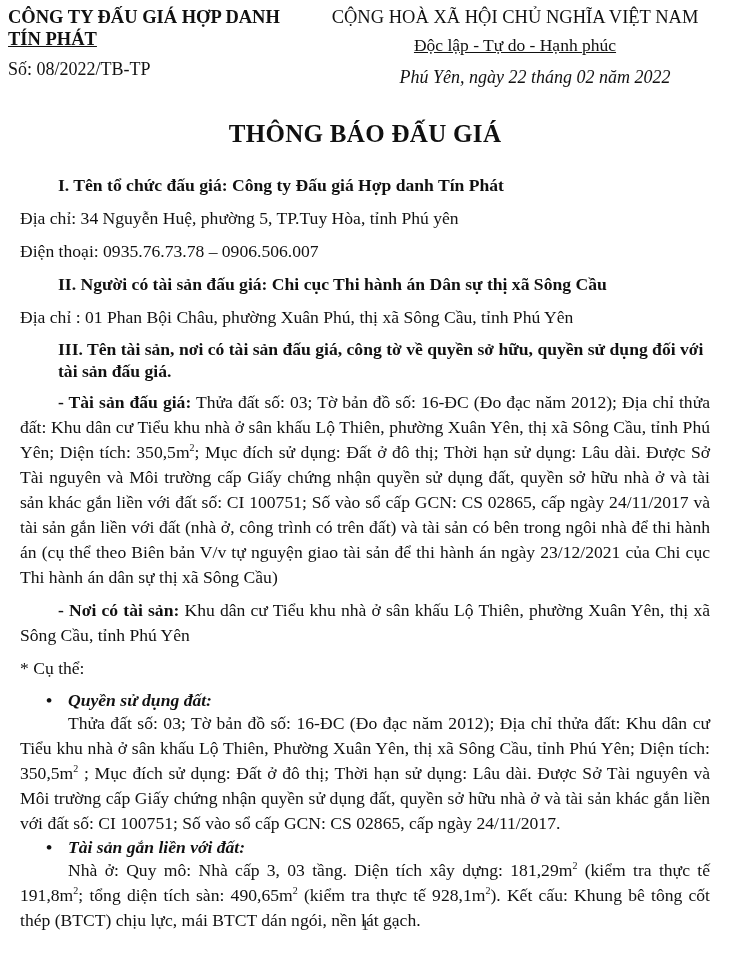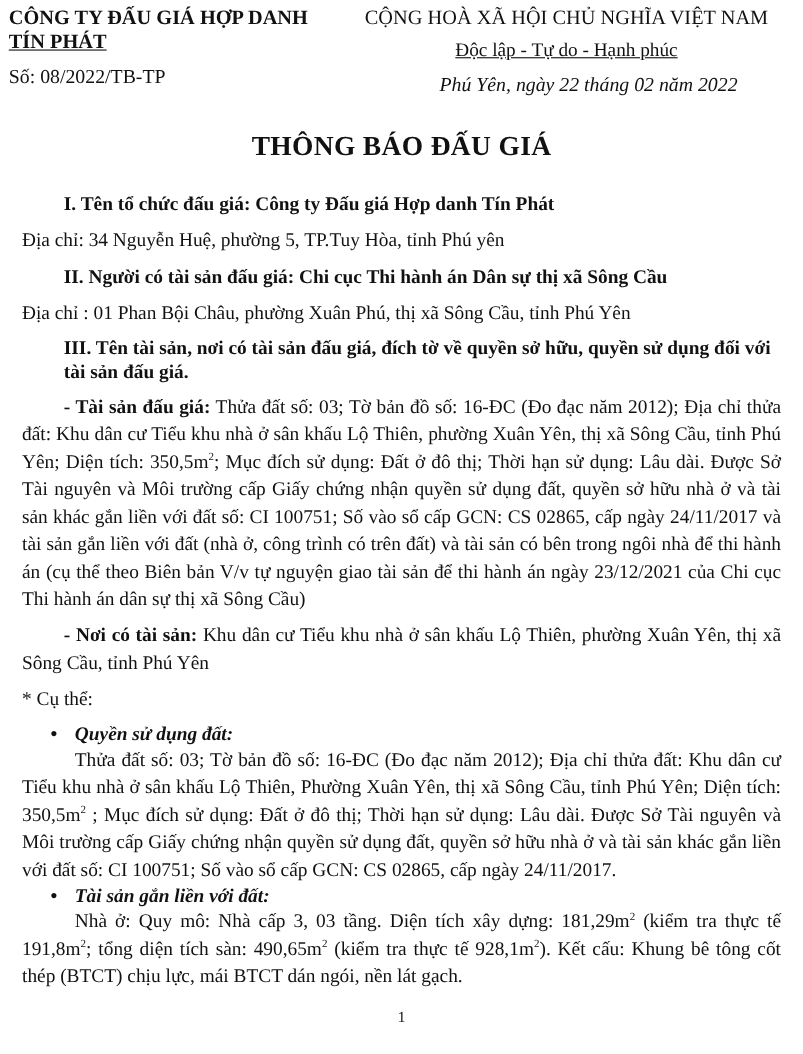--- a/index.html
+++ b/index.html
@@ -43,23 +43,24 @@
     <div class="nation">CỘNG HOÀ XÃ HỘI CHỦ NGHĨA VIỆT NAM</div>
     <div class="motto">Độc lập - Tự do - Hạnh phúc</div>
     <div class="place">Phú Yên, ngày 22 tháng 02  năm 2022</div>
   </div>
 
   <div class="title">THÔNG BÁO ĐẤU GIÁ</div>
 
   <div class="body">
     <p class="b">I. Tên tổ chức đấu giá: Công ty Đấu giá Hợp danh Tín Phát</p>
     <p>Địa chỉ: 34 Nguyễn Huệ, phường 5, TP.Tuy Hòa, tỉnh Phú yên</p>
+    <p>Điện thoại: 0935.76.73.78 – 0906.506.007</p>
     <p class="b">II. Người có tài sản đấu giá: Chi cục Thi hành án Dân sự thị xã Sông Cầu</p>
     <p>Địa chỉ : 01 Phan Bội Châu, phường Xuân Phú, thị xã Sông Cầu, tỉnh Phú Yên</p>
-    <p class="b" style="line-height:22px;">III. Tên tài sản, nơi có tài sản đấu giá, đích tờ về quyền sở hữu, quyền sử dụng đối với tài sản đấu giá.</p>
+    <p class="b" style="line-height:22px;">III. Tên tài sản, nơi có tài sản đấu giá, công tờ về quyền sở hữu, quyền sử dụng đối với tài sản đấu giá.</p>
 
     <p class="just"><span class="b">- Tài sản đấu giá:</span><span> Thửa đất số: 03; Tờ bản đồ số: 16-ĐC (Đo đạc năm 2012); Địa chỉ thửa đất: Khu dân cư Tiểu khu nhà ở sân khấu Lộ Thiên, phường Xuân Yên, thị xã Sông Cầu, tỉnh Phú Yên; Diện tích: 350,5m</span><sup>2</sup><span>; Mục đích sử dụng: Đất ở đô thị; Thời hạn sử dụng: Lâu dài. Được Sở Tài nguyên và Môi trường cấp Giấy chứng nhận quyền sử dụng đất, quyền sở hữu nhà ở và tài sản khác gắn liền với đất số: CI 100751; Số vào sổ cấp GCN: CS 02865, cấp ngày 24/11/2017 và tài sản gắn liền với đất (nhà ở, công trình có trên đất) và tài sản có bên trong ngôi nhà để thi hành án (cụ thể theo Biên bản V/v tự nguyện giao tài sản để thi hành án ngày 23/12/2021 của Chi cục Thi hành án dân sự thị xã Sông Cầu)</span></p>
 
     <p class="just"><span class="b">- Nơi có tài sản:</span><span> Khu dân cư Tiểu khu nhà ở sân khấu Lộ Thiên, phường Xuân Yên, thị xã Sông Cầu, tỉnh Phú Yên</span></p>
 
     <p>* Cụ thể:</p>
 
     <div class="bullet-row">
       <span class="dot">•</span>
       <span>Quyền sử dụng đất:</span>

